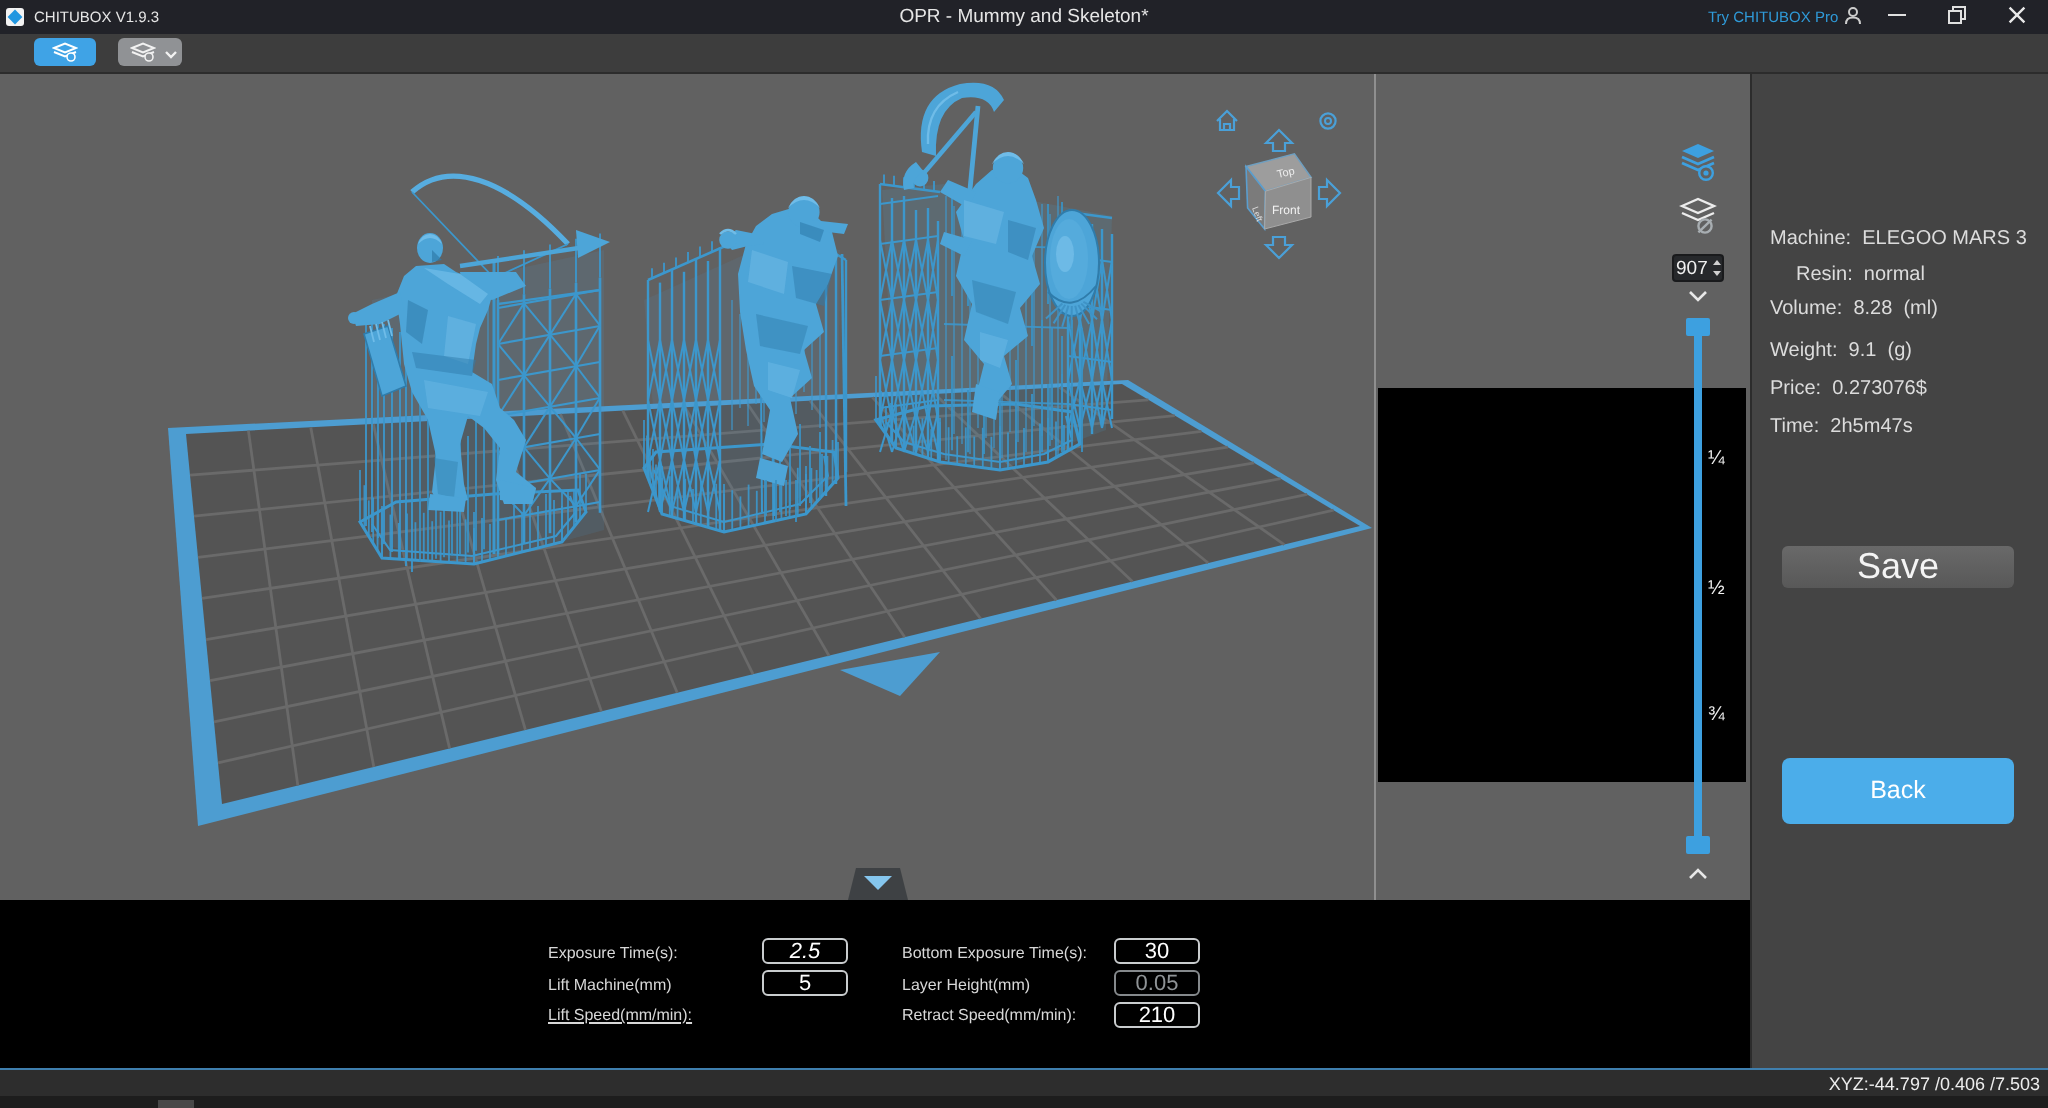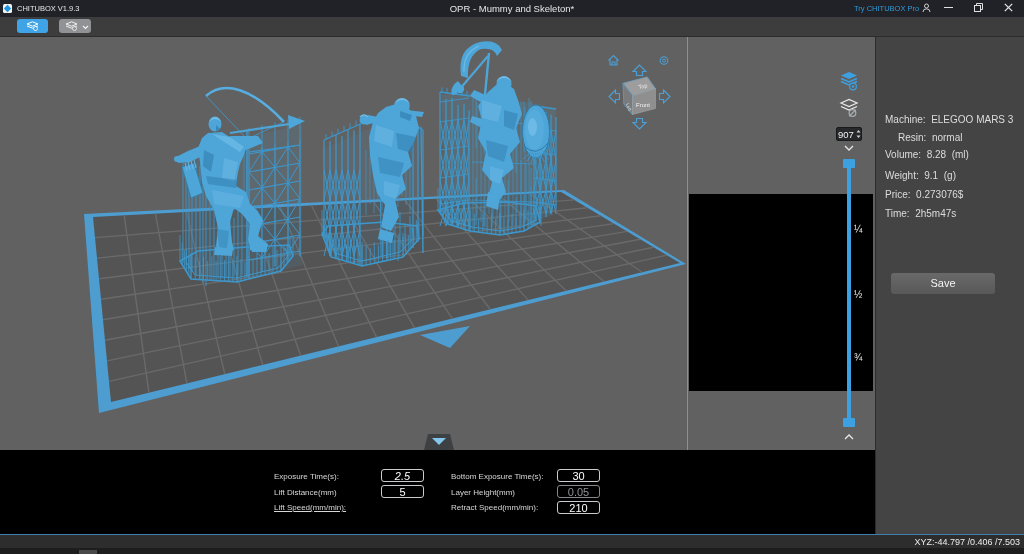--- a/index.html
+++ b/index.html
@@ -609,26 +609,27 @@
 <div class="abs" style="left:854px;top:352px;color:#f0f0f0;font-size:10px;">¾</div>
 
 <div class="abs" id="infopanel">
   <div class="abs" style="left:0;top:0;width:1px;height:498px;background:#2c2c2c;"></div>
   <div class="abs itext" style="left:10px;top:78px;">Machine:&nbsp; ELEGOO MARS 3</div>
   <div class="abs itext" style="left:10px;top:96px;padding-left:13px;">Resin:&nbsp; normal</div>
   <div class="abs itext" style="left:10px;top:113px;">Volume:&nbsp; 8.28&nbsp; (ml)</div>
   <div class="abs itext" style="left:10px;top:134px;">Weight:&nbsp; 9.1&nbsp; (g)</div>
   <div class="abs itext" style="left:10px;top:153px;">Price:&nbsp; 0.273076$</div>
   <div class="abs itext" style="left:10px;top:172px;">Time:&nbsp; 2h5m47s</div>
-  <div class="abs" style="left:16px;top:237px;width:104px;height:21px;background:linear-gradient(#696969,#585858);border-radius:3px;color:#f4f4f4;font-size:11px;text-align:center;line-height:21px;">Save</div>
+  <div class="abs" style="left:16px;top:237px;width:116px;height:21px;background:linear-gradient(#696969,#585858);border-radius:3px;color:#f4f4f4;font-size:18px;text-align:center;line-height:21px;">Save</div>
+  <div class="abs" style="left:16px;top:343px;width:116px;height:33px;background:#4badea;border-radius:4px;color:#fff;font-size:12.5px;text-align:center;line-height:33px;">Back</div>
 </div>
 
 <div class="abs" id="bottompanel">
   <div class="abs lbl" style="left:274px;top:22px;">Exposure Time(s):</div>
-  <div class="abs lbl" style="left:274px;top:38px;">Lift Distance(mm)</div>
+  <div class="abs lbl" style="left:274px;top:38px;">Lift Machine(mm)</div>
   <div class="abs lbl" style="left:274px;top:53px;text-decoration:underline;">Lift Speed(mm/min):</div>
   <div class="inputbox" style="left:381px;top:19px;font-style:italic;">2.5</div>
   <div class="inputbox" style="left:381px;top:35px;">5</div>
   <div class="inputbox" style="left:381px;top:51px;margin-top:39px;">80</div>
   <div class="abs lbl" style="left:451px;top:22px;">Bottom Exposure Time(s):</div>
   <div class="abs lbl" style="left:451px;top:38px;">Layer Height(mm)</div>
   <div class="abs lbl" style="left:451px;top:53px;">Retract Speed(mm/min):</div>
   <div class="inputbox" style="left:557px;top:19px;">30</div>
   <div class="inputbox" style="left:557px;top:35px;color:#8f9396;border-color:#85898c;">0.05</div>
   <div class="inputbox" style="left:557px;top:51px;">210</div>

